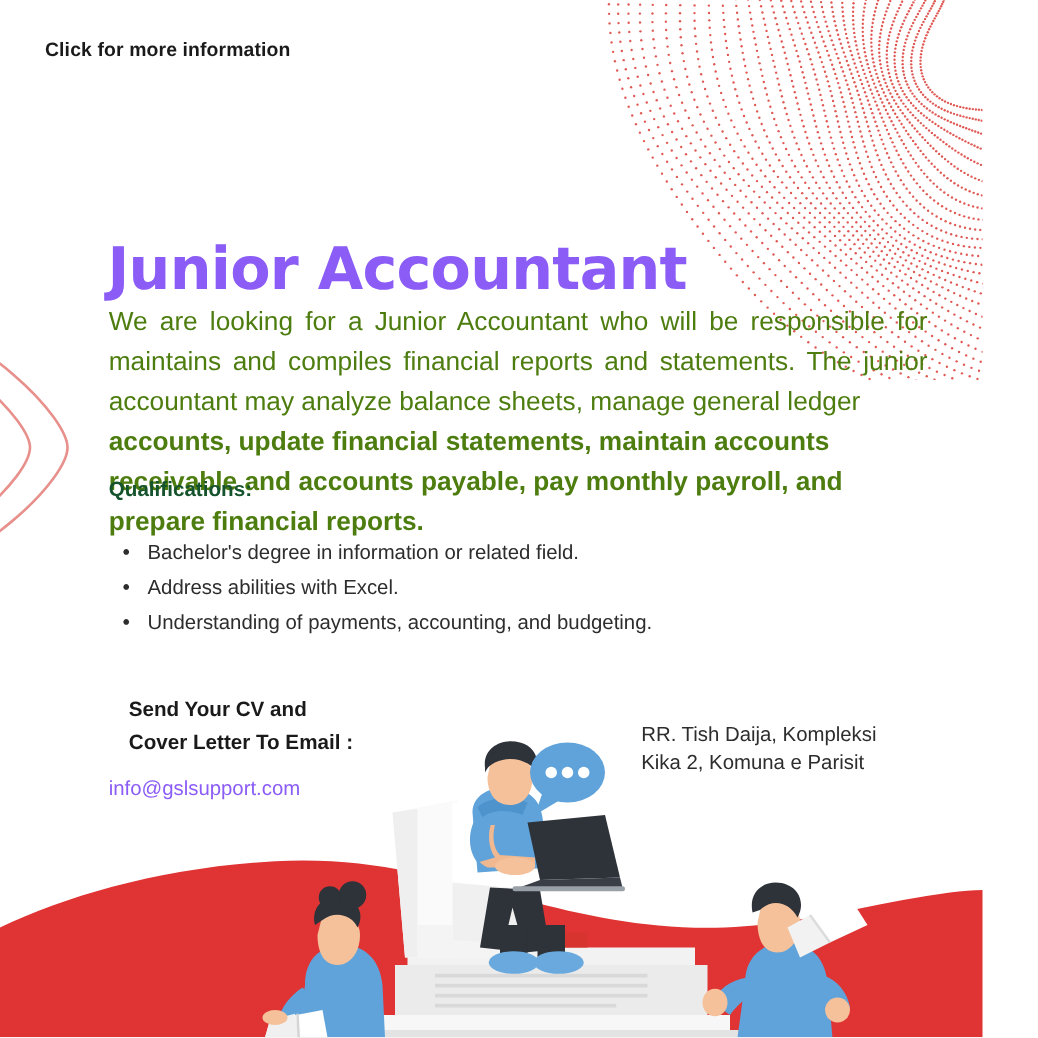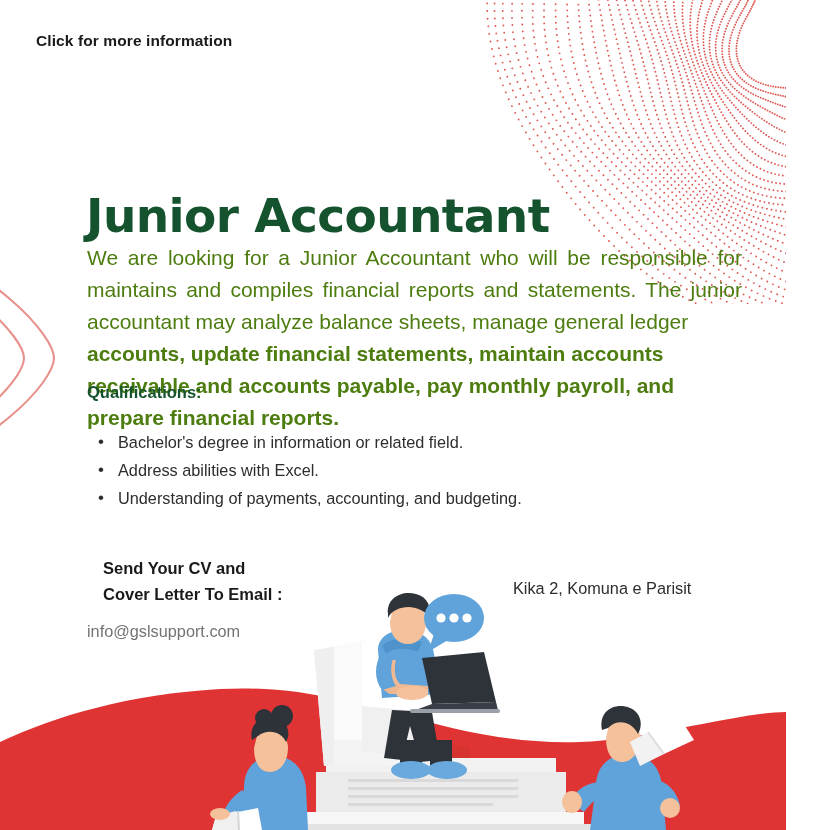--- a/index.html
+++ b/index.html
@@ -59,21 +59,21 @@
   }
 
   #job-title {
     position: absolute;
     left: 86px;
     top: 160px;
     font-size: 47px;
     font-weight: bold;
     letter-spacing: -.6px;
     line-height: 1.06;
-    color: #14532d;
+    color: #8b5cf6;
     font-family: "DejaVu Sans", sans-serif;
   }
 
   #job-desc {
     position: absolute;
     left: 87px;
     top: 242px;
     width: 655px;
     font-size: 21px;
     line-height: 1.52;
@@ -128,21 +128,21 @@
   #cv-block .hd {
     font-size: 16.5px;
     font-weight: bold;
     line-height: 1.55;
     color: #1a1a1a;
     margin-left: 16px;
   }
   #cv-block .em {
     margin-top: 15px;
     font-size: 16.3px;
-    color: #737373;
+    color: #8b5cf6;
   }
 
   #addr-block {
     position: absolute;
     left: 513px;
     top: 557px;
     width: 300px;
   }
   #addr-block .hd {
     font-size: 16.5px;
@@ -2329,17 +2329,18 @@
   </ul>
 
   <div id="cv-block">
     <div class="hd">Send Your CV and</div>
     <div class="hd">Cover Letter To Email :</div>
     <div class="em">info@gslsupport.com</div>
   </div>
 
   <div id="addr-block">
     <div class="lines">
+      <div>RR. Tish Daija, Kompleksi</div>
       <div>Kika 2, Komuna e Parisit</div>
     </div>
   </div>
 
 </div>
 
 </body></html>

